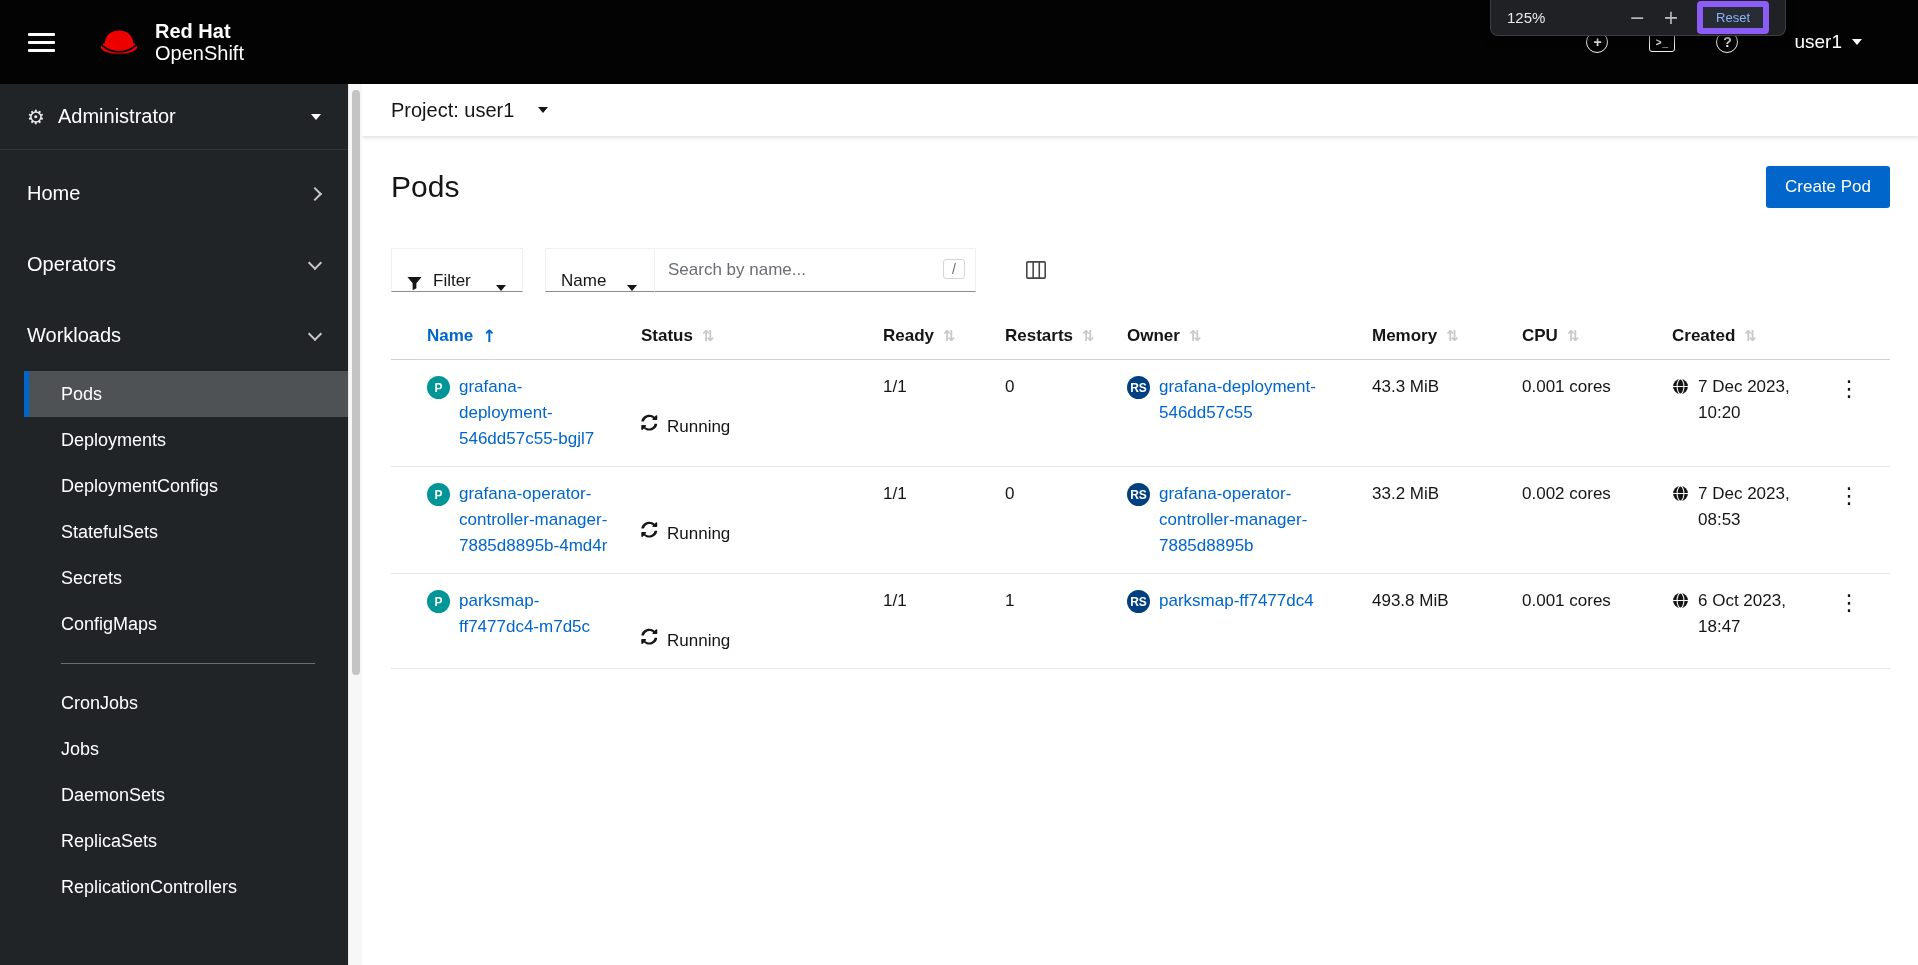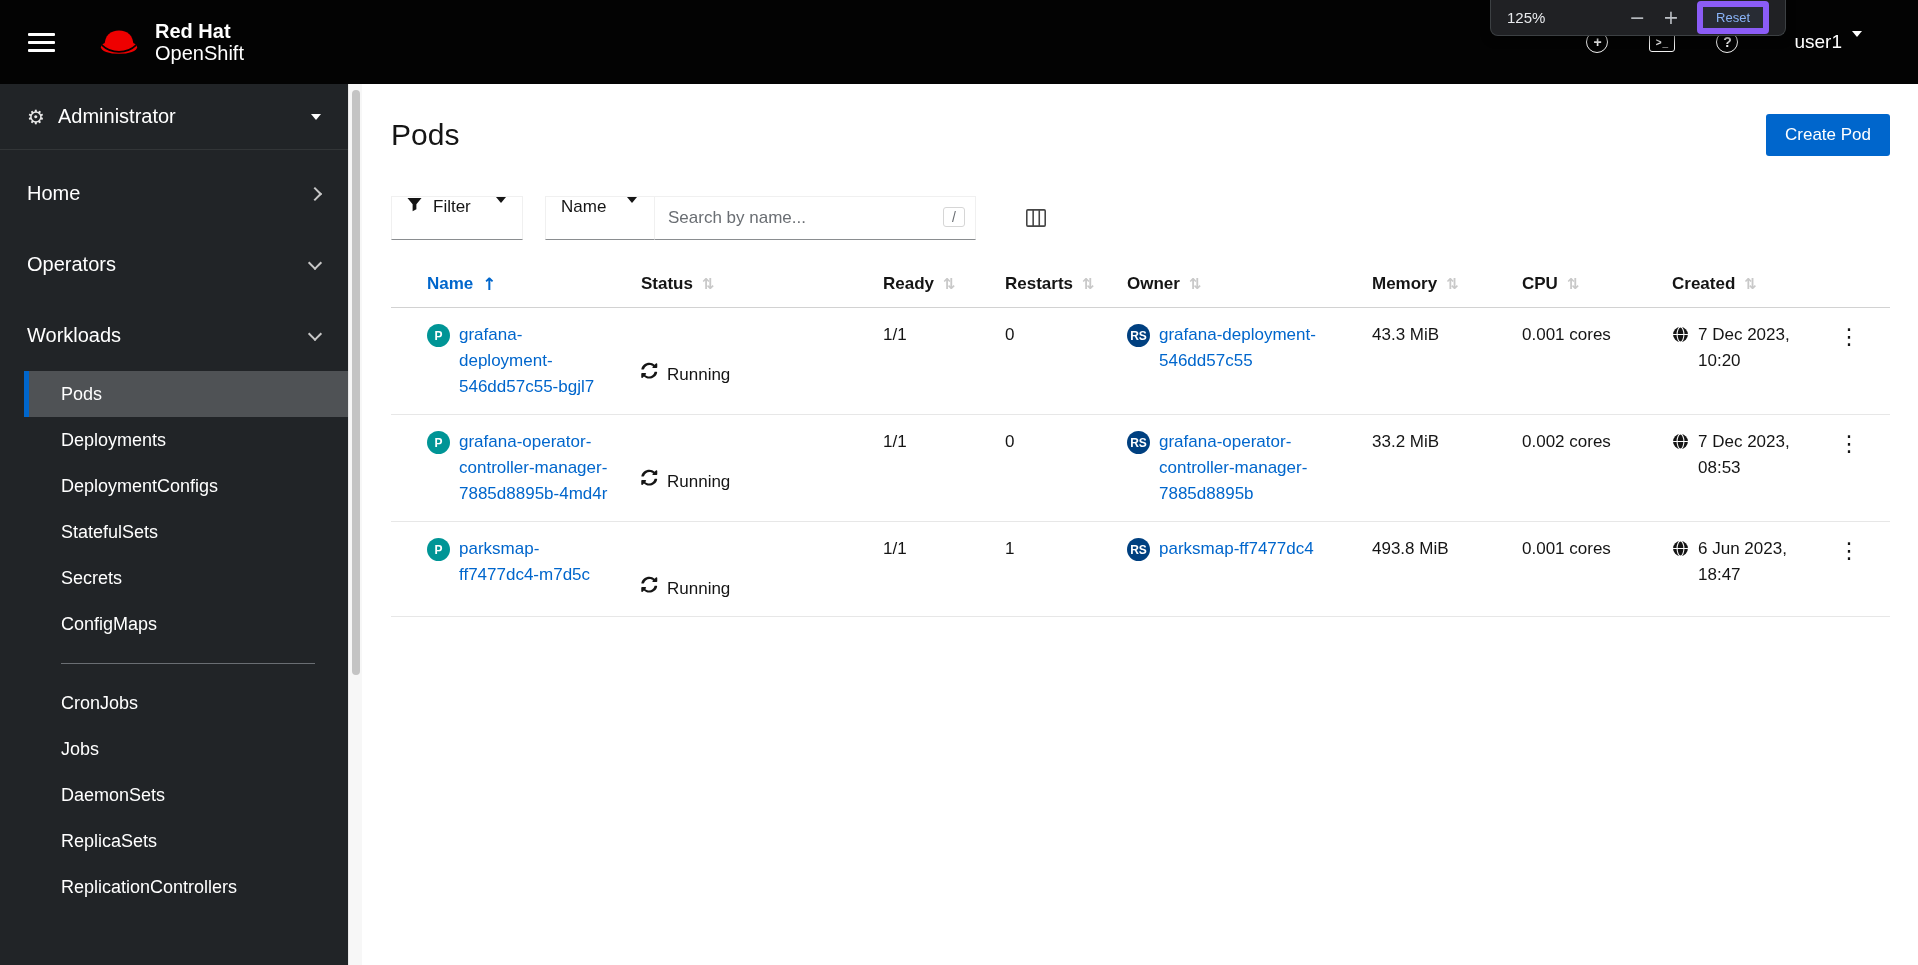--- a/index.html
+++ b/index.html
@@ -30,21 +30,21 @@
   .mast-icon-btn { background: none; border: 0; cursor: pointer; display: flex; align-items: center; }
   .icon-circle {
     width: 22px; height: 22px; border: 1.7px solid #f0f0f0; border-radius: 50%;
     color: #f0f0f0; font-size: 14px; font-weight: 700; display: flex; align-items: center; justify-content: center;
   }
   .icon-term {
     width: 26px; height: 19px; border: 1.7px solid #f0f0f0; border-radius: 3px;
     color: #f0f0f0; font-size: 10px; font-weight: 700; letter-spacing: 1px;
     display: flex; align-items: center; justify-content: center;
   }
-  .user-menu { display: flex; align-items: flex-start; gap: 10px; background: none; border: 0; cursor: pointer; color: #fff; font-size: 19px; }
+  .user-menu { display: flex; align-items: center; gap: 10px; background: none; border: 0; cursor: pointer; color: #fff; font-size: 19px; }
   .caret { display: inline-block; width: 0; height: 0; border-left: 6px solid transparent; border-right: 6px solid transparent; border-top: 7px solid currentColor; }
   .caret.sm { border-left-width: 5px; border-right-width: 5px; border-top-width: 6px; }
 
   
   .zoom-popup {
     position: absolute; top: 0; right: 132px; width: 296px; height: 36px;
     background: #202124; border: 1px solid #3c4043; border-top: none;
     border-radius: 0 0 8px 8px; box-shadow: 0 3px 8px rgba(0,0,0,.55);
     display: flex; align-items: center; padding: 0 16px; z-index: 20;
   }
@@ -104,21 +104,21 @@
   .page-head { display: flex; align-items: center; justify-content: space-between; padding: 30px 28px 0 29px; }
   .page-title { font-size: 30px; font-weight: 500; color: #151515; }
   .btn-primary {
     background: #0066cc; color: #fff; border: 0; border-radius: 3px;
     font-size: 17px; padding: 11px 19px; cursor: pointer;
   }
 
   
   .toolbar { display: flex; align-items: center; margin: 40px 28px 0 29px; }
   .control {
-    display: flex; align-items: flex-start; gap: 11px; height: 44px; padding: 0 15px;
+    display: flex; align-items: flex-end; gap: 11px; height: 44px; padding: 0 15px;
     background: #fff; border: 1px solid #f0f0f0; border-bottom: 1px solid #8a8d90;
     font-size: 17px; color: #151515; cursor: pointer;
   }
   .control .caret { color: #151515; }
   .filter-ctl { min-width: 132px; margin-right: 22px; }
   .search-group { display: flex; }
   .name-ctl { min-width: 110px; }
   .search-box { position: relative; margin-left: -1px; }
   .search-box input {
     height: 44px; width: 322px; border: 1px solid #f0f0f0; border-bottom: 1px solid #8a8d90;
@@ -249,20 +249,26 @@
         </div>
       </div>
     </nav>
 
     <div class="side-scroll">
       <div class="thumb"></div>
     </div>
 
     <main class="main">
 
+      <div class="project-bar">
+        <button class="project-select">
+          <span>Project: user1</span>
+          <span class="caret sm"></span>
+        </button>
+      </div>
 
       <div class="page-head">
         <h1 class="page-title">Pods</h1>
         <button class="btn-primary">Create Pod</button>
       </div>
 
       <div class="toolbar">
         <button class="control filter-ctl">
           <svg width="15" height="15" viewBox="0 0 16 16">
             <path d="M0.5 1 h15 L10 7.6 V13 l-4 2.3 V7.6 Z" fill="#151515"></path>
@@ -475,21 +481,21 @@
             <td>0.001 cores</td>
             <td>
               <div class="cell-flex">
                 <span class="globe-icon">
                   <svg width="17" height="17" viewBox="0 0 16 16">
                       <circle cx="8" cy="8" r="7" fill="#151515"></circle>
                       <ellipse cx="8" cy="8" rx="3.2" ry="7" fill="none" stroke="#fff" stroke-width="1"></ellipse>
                       <line x1="1" y1="8" x2="15" y2="8" stroke="#fff" stroke-width="1"></line>
                     </svg>
                 </span>
-                <span>6 Jun 2023, 18:47</span>
+                <span>6 Oct 2023, 18:47</span>
               </div>
             </td>
             <td class="actions">
               <button class="kebab glyph">⋮</button>
             </td>
           </tr>
 
         </tbody>
       </table>
 

